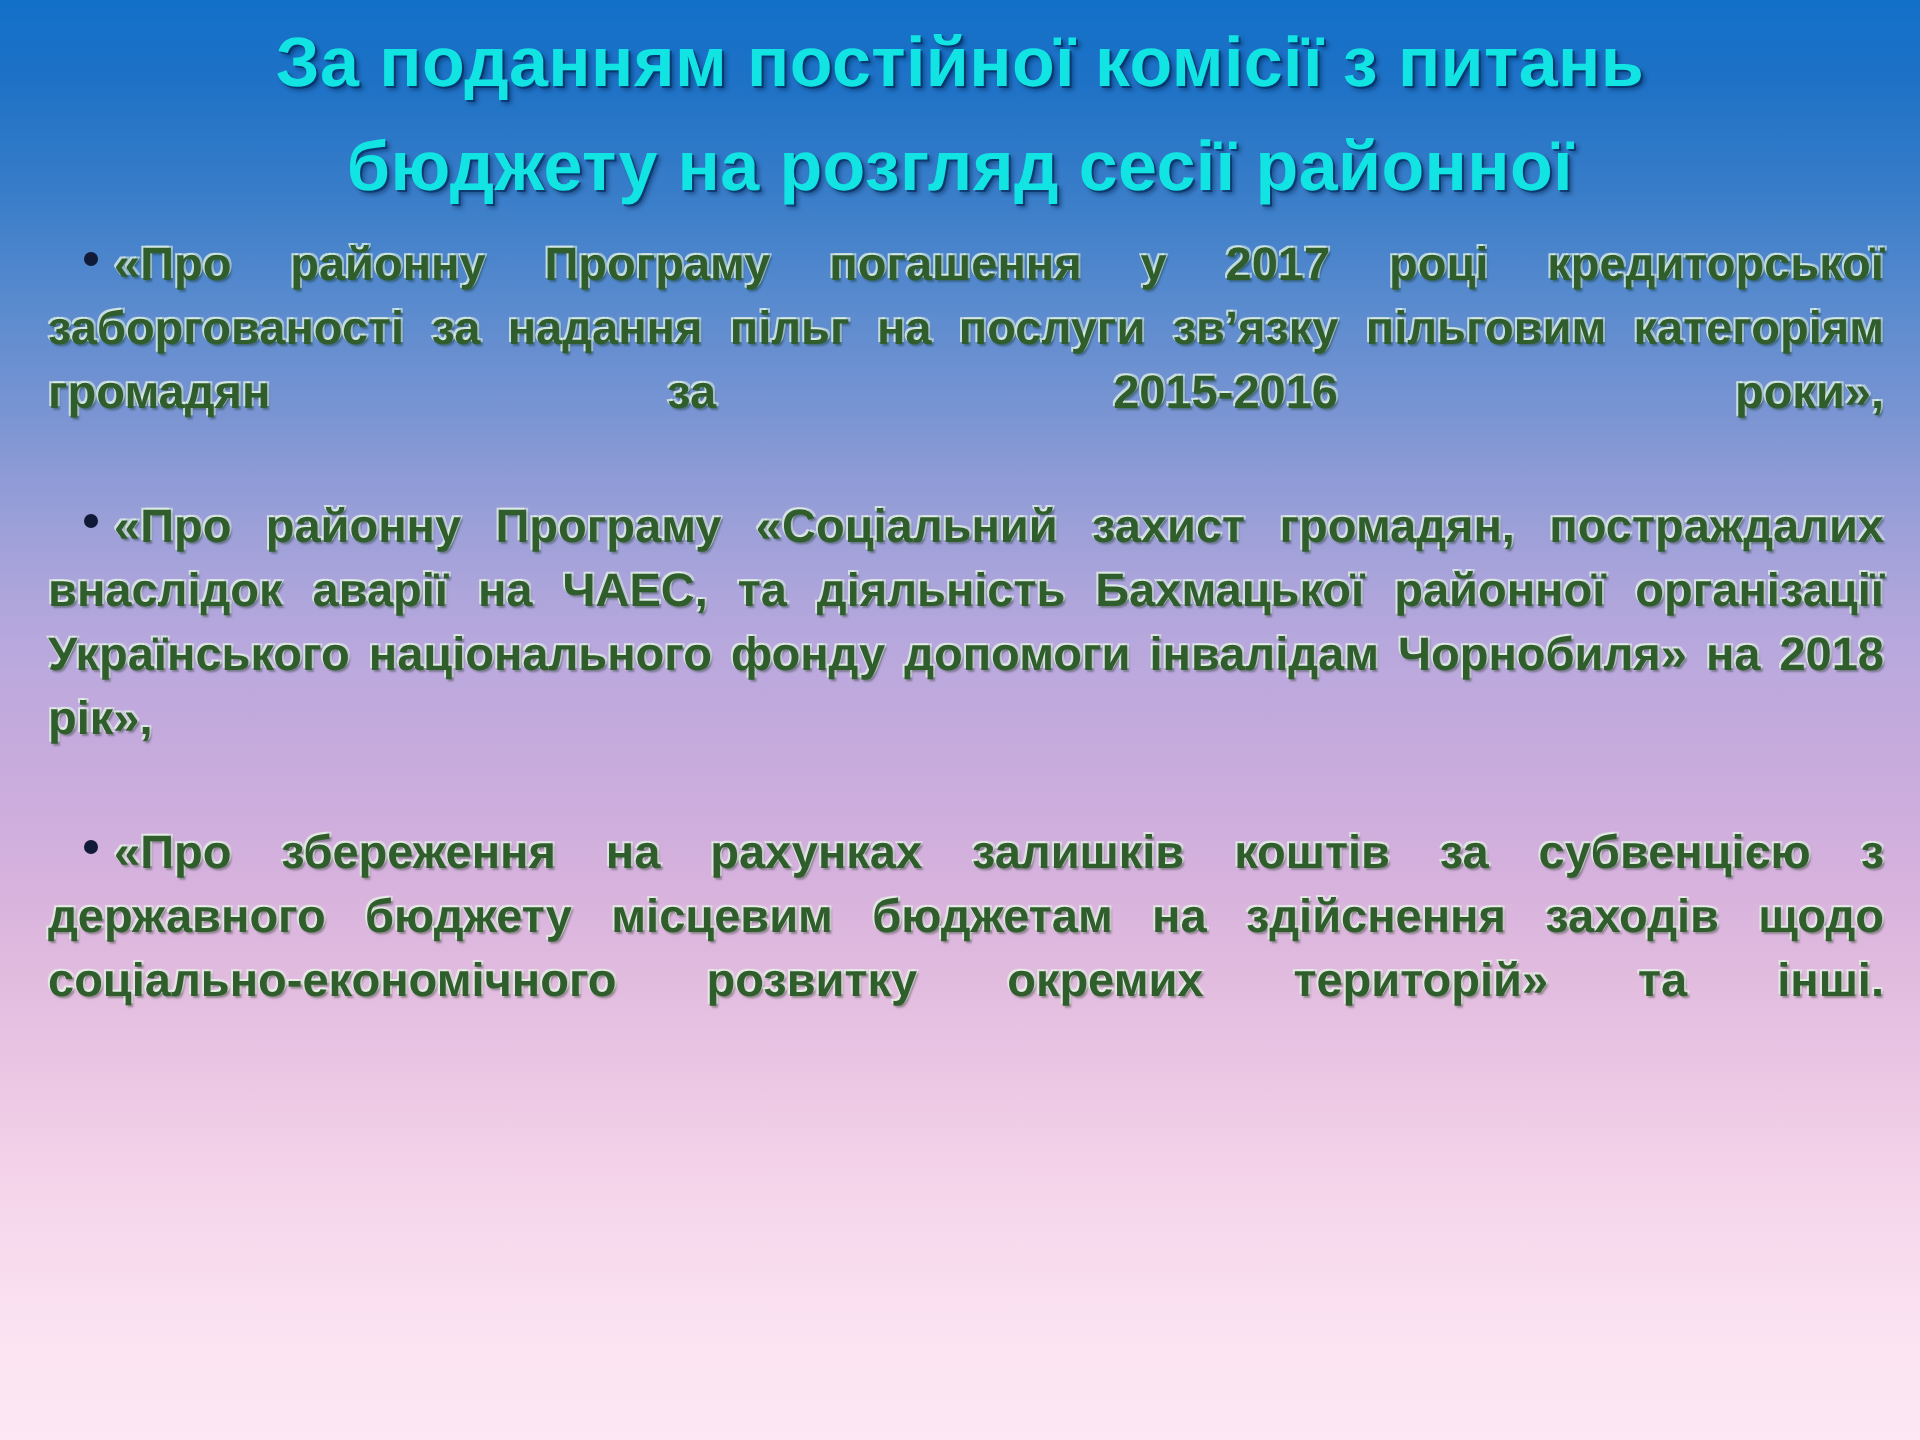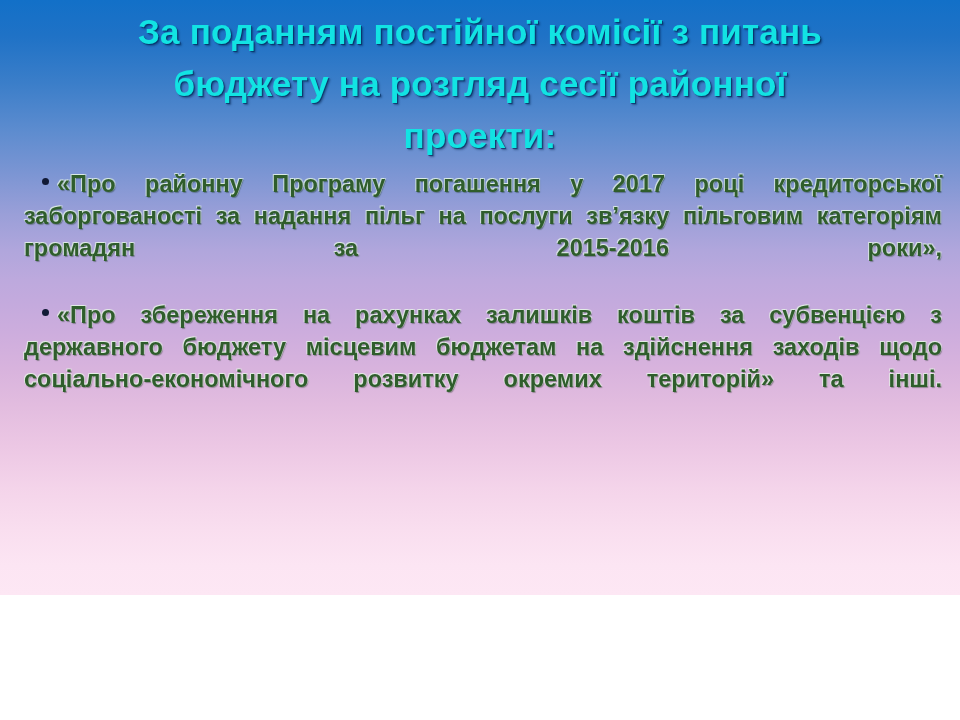--- a/index.html
+++ b/index.html
@@ -10,21 +10,21 @@
   body {
     width: 960px;
     height: 720px;
     overflow: hidden;
     font-family: "Liberation Sans", "DejaVu Sans", sans-serif;
   }
 
   #slide {
     position: relative;
     width: 960px;
-    height: 595px;
+    height: 720px;
     box-sizing: border-box;
     background: linear-gradient(
         to bottom,
         #1270c8 0%,
         #1f72c6 6%,
         #3b7ec9 14%,
         #5d8ccf 22%,
         #7b95d3 29%,
         #9a9fd8 36%,
         #b0a6dc 42%,
@@ -99,27 +99,27 @@
   }
 </style>
 </head>
 <body>
 
 <div id="slide">
 
   <div id="title-block">
     <div class="title-line">За поданням постійної комісії з питань</div>
     <div class="title-line">бюджету на розгляд сесії районної</div>
-    <div class="title-line">проекти:</div>
   </div>
 
   <div id="body-block">
 
     <p class="para"><span class="bullet-dot"></span><span class="txt">«Про районну Програму погашення у 2017 році кредиторської заборгованості за надання пільг на послуги зв’язку пільговим категоріям громадян за 2015-2016 роки»,</span></p>
 
 
+    <p class="para"><span class="bullet-dot"></span><span class="txt">«Про районну Програму «Соціальний захист громадян, постраждалих внаслідок аварії на ЧАЕС, та діяльність Бахмацької районної організації Українського національного фонду допомоги інвалідам Чорнобиля» на 2018 рік»,</span></p>
 
 
     <p class="para"><span class="bullet-dot"></span><span class="txt">«Про збереження на рахунках залишків коштів за субвенцією з державного бюджету місцевим бюджетам на здійснення заходів щодо соціально-економічного розвитку окремих територій» та інші.</span></p>
 
   </div>
 
 </div>
 
 </body></html>

